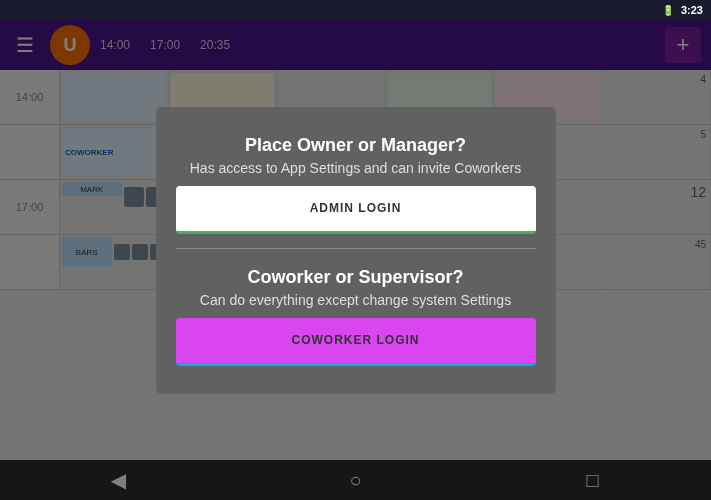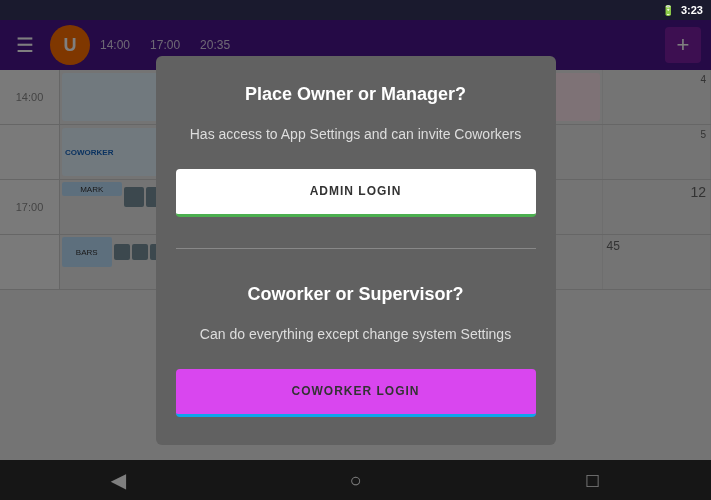--- a/index.html
+++ b/index.html
@@ -203,21 +203,21 @@
     }
 
     .modal {
       background: #616161;
       border-radius: 6px;
       padding: 24px 20px 28px;
       width: 400px;
       display: flex;
       flex-direction: column;
       align-items: center;
-      gap: 27px;
+      gap: 10px;
     }
 
     .modal-section-title {
       color: white;
       font-size: 18px;
       font-weight: bold;
       text-align: center;
       margin-top: 4px;
     }
 
@@ -379,21 +379,21 @@
         <div class="cal-cell">
           <div style="display:flex;gap:2px;padding:2px;">
             <div style="flex:1;background:#c8e6c9;height:30px;border-radius:2px;font-size:8px;color:#333;display:flex;align-items:center;justify-content:center;">BARS</div>
             <div style="width:16px;height:16px;background:#ff9800;border-radius:2px;margin-top:7px;display:flex;align-items:center;justify-content:center;font-size:8px;">⚠</div>
             <div style="width:16px;height:16px;background:#78909c;border-radius:2px;margin-top:7px;"></div>
           </div>
         </div>
         <div class="cal-cell"></div>
         <div class="cal-cell"></div>
         <div class="cal-cell">
-          <div style="color:#666;font-size:12px;padding:4px;text-align:left;">45</div>
+          <div style="color:#666;font-size:10px;padding:4px;text-align:right;">45</div>
         </div>
       </div>
     </div>
   </div>
 </div>
 
 <div class="modal-overlay">
   <div class="modal">
 
     <div class="modal-section-title">Place Owner or Manager?</div>

